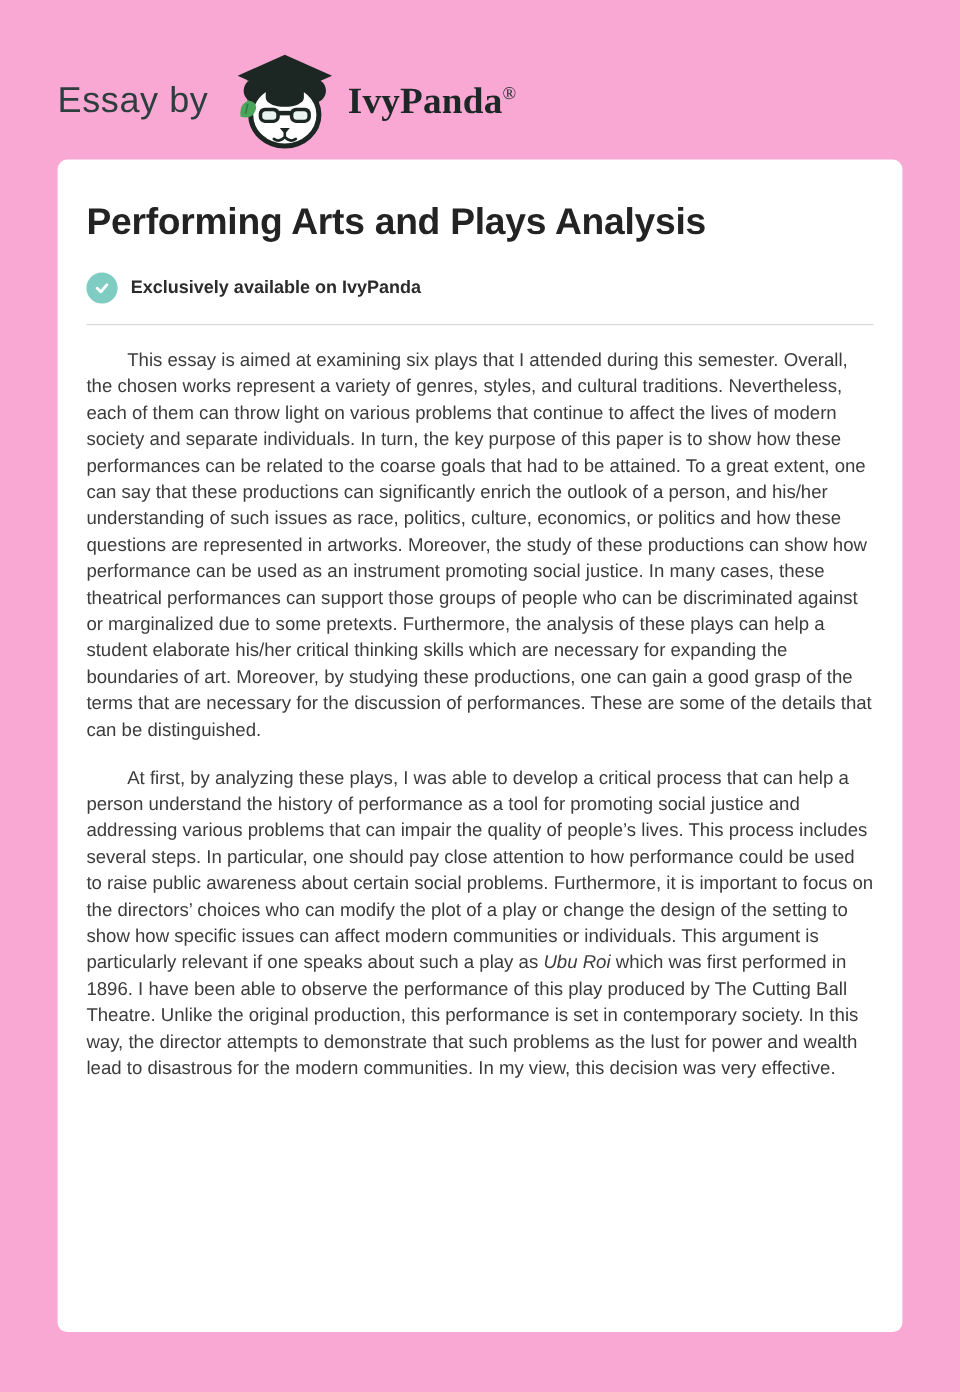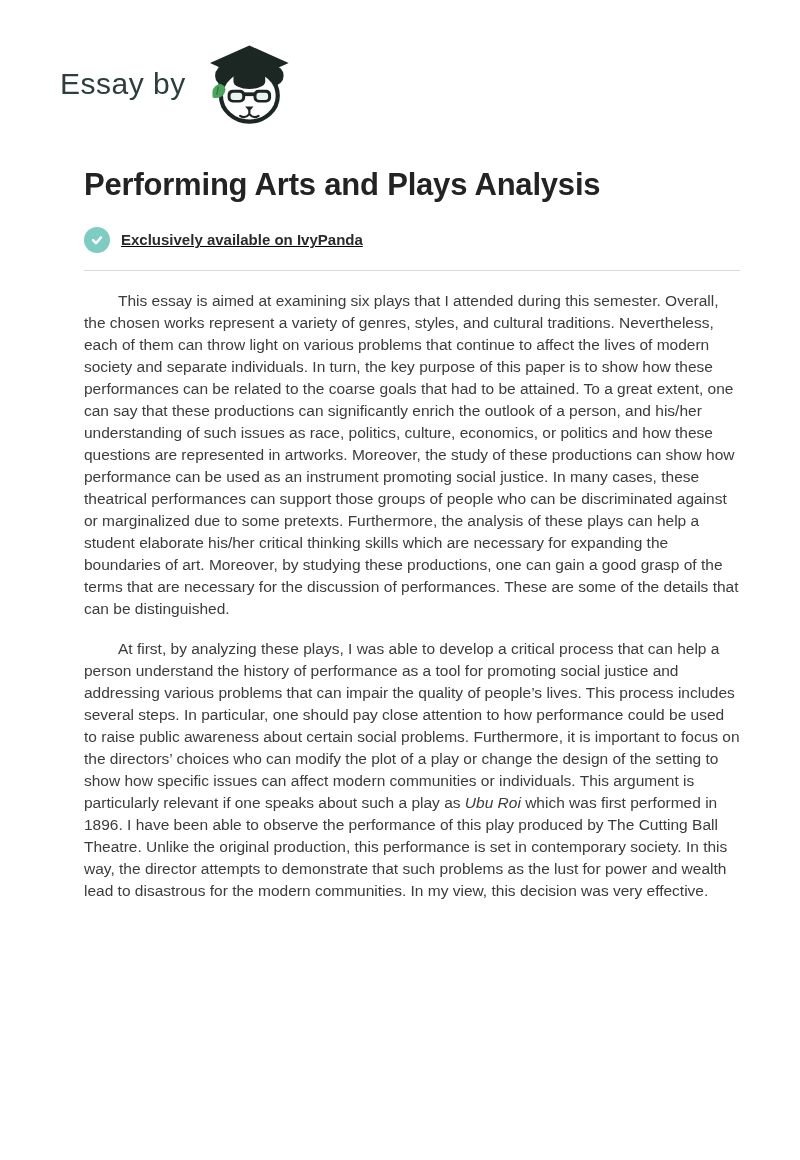--- a/index.html
+++ b/index.html
@@ -4,21 +4,21 @@
 <style>
   * { margin: 0; padding: 0; box-sizing: border-box; }
   html, body { width: 800px; }
   body {
     width: 800px;
     height: 1160px;
     background: #cfe8e4;
     font-family: "Liberation Sans", sans-serif;
     overflow: hidden;
   }
-  .page { width: 800px; height: 1160px; background: #ffffff; padding-left: 12px; }
+  .page { width: 800px; height: 1160px; background: #f9a8d4; }
 
   
   .site-header {
     display: flex;
     align-items: center;
     padding: 34px 0 0 48px;
     height: 133px;
   }
   .essay-by {
     font-size: 30px;
@@ -60,21 +60,20 @@
     font-weight: 700;
     color: #232323;
     letter-spacing: -0.2px;
     margin-bottom: 24px;
   }
   .badge-row {
     display: flex;
     align-items: center;
     gap: 11px;
     margin-bottom: 17px;
-    text-decoration: underline;
   }
   .check-circle {
     width: 26px;
     height: 26px;
     border-radius: 50%;
     background: #7fccc2;
     display: flex;
     align-items: center;
     justify-content: center;
     flex: 0 0 auto;
@@ -129,20 +128,21 @@
         <rect x="67.5" y="60.5" width="14" height="8.5" rx="3.5" fill="#e9f3f0"></rect>
 
         <path d="M54 77 h10 l-5 6 z" fill="#1c2724"></path>
         <path d="M59 82 v4 M59 86 q-5 6 -11 2 M59 86 q5 6 11 2" stroke="#1c2724" stroke-width="2.6" fill="none" stroke-linecap="round"></path>
 
         <path d="M23 50 q-10 3 -8 16 q12 3 15 -7 q2 -8 -7 -9 z" fill="#4ba45c"></path>
         <path d="M22 53 l-2 10" stroke="#2f7c41" stroke-width="1.6" fill="none"></path>
       </svg>
     </span>
 
+    <span class="brand"><span>IvyPanda</span><sup>®</sup></span>
   </header>
 
   <main class="card">
     <h1>Performing Arts and Plays Analysis</h1>
 
     <div class="badge-row">
       <span class="check-circle">
         <svg width="14" height="14" viewBox="0 0 14 14">
           <path d="M3 7.2 L6 10.2 L11 4.4" stroke="#ffffff" stroke-width="2.4" fill="none" stroke-linecap="round" stroke-linejoin="round"></path>
         </svg>

